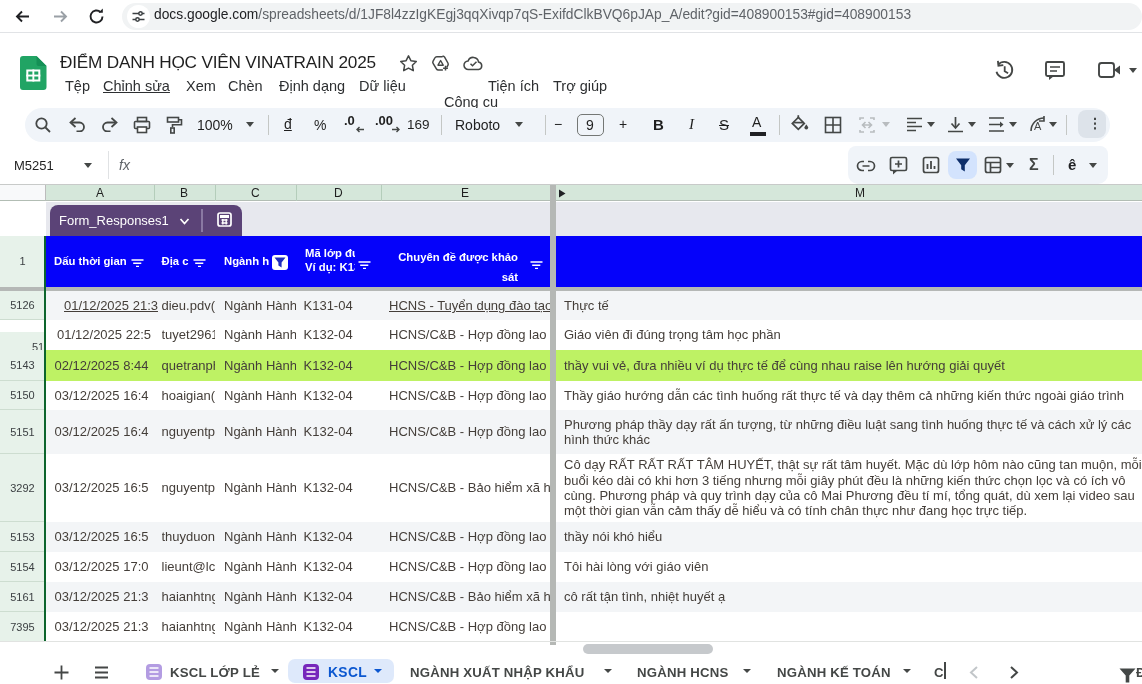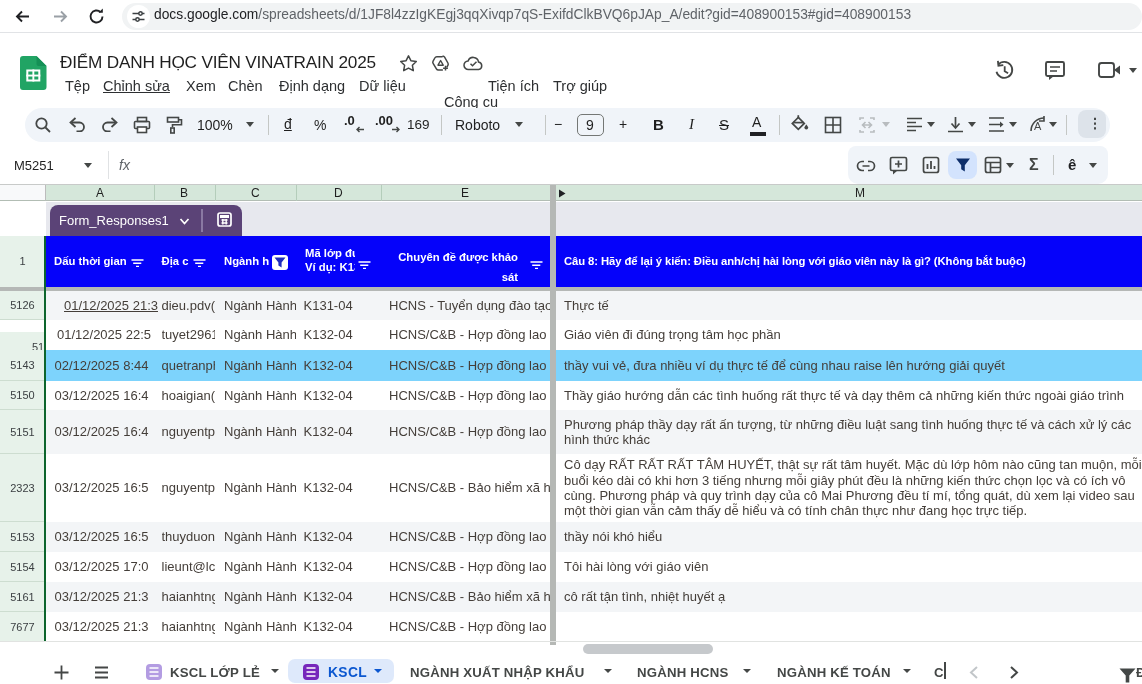--- a/index.html
+++ b/index.html
@@ -268,21 +268,20 @@
         <path d="M4.5 8 h6 M4.5 11 h6 M5.8 7 v5.5 M9.2 7 v5.5" stroke="#fff" stroke-width="1.4"></path>
       </svg>
 </div>
 
 <div class="abs" id="bluehdr"></div>
 <div class="bh" style="left:54px;top:255px;">Dấu thời gian</div>
 <div class="bh" style="left:161.5px;top:255px;">Địa c</div>
 <div class="bh" style="left:224px;top:255px;">Ngành h</div>
 <div class="bh" style="left:305px;top:247px;line-height:13.5px;width:50px;overflow:hidden;">Mã lớp được<br>Ví dụ: K131</div>
 <div class="bh" style="left:388px;top:247px;line-height:20px;width:130px;white-space:normal;text-align:right;">Chuyên đề được khảo sát</div>
-<div class="bh" style="left:564px;top:255px;letter-spacing:-0.1px;">Câu 8: Hãy để lại ý kiến: Điều anh/chị hài lòng với giáo viên này là gì? (Không bắt buộc)</div>
 
 <svg class="ic" style="left:130.5px;top:258.5px;" width="13" height="9">
       <path d="M0.5 1 H12.5 M2.2 4.2 H10.3 M5 7.4 H8" stroke="#fff" stroke-width="1.4" fill="none"></path>
     </svg>
 <svg class="ic" style="left:193px;top:258.5px;" width="13" height="9">
       <path d="M0.5 1 H12.5 M2.2 4.2 H10.3 M5 7.4 H8" stroke="#fff" stroke-width="1.4" fill="none"></path>
     </svg>
 <div class="abs" style="left:272px;top:254.5px;width:15.5px;height:15px;background:#fff;border-radius:3px;"></div>
 <svg class="ic" style="left:274px;top:256.5px;" width="12" height="11">
       <path d="M0.5 0.5 H11.5 L7.6 5.4 V10.5 L4.4 8.6 V5.4 Z" fill="#202dbd"></path>
@@ -293,34 +292,34 @@
 <svg class="ic" style="left:529.5px;top:261px;" width="13" height="9">
       <path d="M0.5 1 H12.5 M2.2 4.2 H10.3 M5 7.4 H8" stroke="#fff" stroke-width="1.4" fill="none"></path>
     </svg>
 
 <div class="rnum" style="top:291px; height:29px; line-height:29px;">5126</div>
 <div class="row" style="top:291px; height:29px; background:#f3f5f7;">
   <div class="cell" style="left:18px; top:0; width:99px; height:29px; line-height:29px;text-decoration:underline;">01/12/2025 21:3</div>
   <div class="cell" style="left:115.5px; top:0; width:53px; height:29px; line-height:29px;">dieu.pdv(9</div>
   <div class="cell" style="left:178px; top:0; width:72px; height:29px; line-height:29px;">Ngành Hành ch</div>
   <div class="cell" style="left:257.5px; top:0; width:76px; height:29px; line-height:29px;">K131-04</div>
-  <div class="cell" style="left:343px; top:0; width:161px; height:29px; line-height:29px;">HCNS - Tuyển dụng đào tạo</div>
+  <div class="cell" style="left:343px; top:0; width:161px; height:29px; line-height:29px;text-decoration:underline;">HCNS - Tuyển dụng đào tạo</div>
   <div class="cell" style="left:518px; top:0; width:578px; height:29px; line-height:29px;">Thực tế</div>
 </div>
 <div class="rnum" style="top:332px; height:30px; line-height:30px;padding-left:32px;">5138</div>
 <div class="row" style="top:320px; height:30px; background:#ffffff;">
   <div class="cell" style="left:8.5px; top:0; width:99px; height:30px; line-height:30px;text-align:center;">01/12/2025 22:5</div>
   <div class="cell" style="left:115.5px; top:0; width:53px; height:30px; line-height:30px;">tuyet2961</div>
   <div class="cell" style="left:178px; top:0; width:72px; height:30px; line-height:30px;">Ngành Hành ch</div>
   <div class="cell" style="left:257.5px; top:0; width:76px; height:30px; line-height:30px;">K132-04</div>
   <div class="cell" style="left:343px; top:0; width:161px; height:30px; line-height:30px;">HCNS/C&amp;B - Hợp đồng lao đ</div>
   <div class="cell" style="left:518px; top:0; width:578px; height:30px; line-height:30px;">Giáo viên đi đúng trọng tâm học phần</div>
 </div>
 <div class="rnum" style="top:350px; height:31px; line-height:31px;">5143</div>
-<div class="row" style="top:350px; height:31px; background:#7dd3fc;">
+<div class="row" style="top:350px; height:31px; background:#bef264;">
   <div class="cell" style="left:8.5px; top:0; width:99px; height:31px; line-height:31px;">02/12/2025 8:44</div>
   <div class="cell" style="left:115.5px; top:0; width:53px; height:31px; line-height:31px;">quetranph</div>
   <div class="cell" style="left:178px; top:0; width:72px; height:31px; line-height:31px;">Ngành Hành ch</div>
   <div class="cell" style="left:257.5px; top:0; width:76px; height:31px; line-height:31px;">K132-04</div>
   <div class="cell" style="left:343px; top:0; width:161px; height:31px; line-height:31px;">HCNS/C&amp;B - Hợp đồng lao đ</div>
   <div class="cell" style="left:518px; top:0; width:578px; height:31px; line-height:31px;">thầy vui vẻ, đưa nhiều ví dụ thực tế để cùng nhau raise lên hướng giải quyết</div>
 </div>
 <div class="rnum" style="top:381px; height:29px; line-height:29px;">5150</div>
 <div class="row" style="top:381px; height:29px; background:#ffffff;">
   <div class="cell" style="left:8.5px; top:0; width:99px; height:29px; line-height:29px;">03/12/2025 16:4</div>
@@ -332,21 +331,21 @@
 </div>
 <div class="rnum" style="top:410px; height:44px; line-height:44px;">5151</div>
 <div class="row" style="top:410px; height:44px; background:#f3f5f7;">
   <div class="cell" style="left:8.5px; top:0; width:99px; height:44px; line-height:44px;">03/12/2025 16:4</div>
   <div class="cell" style="left:115.5px; top:0; width:53px; height:44px; line-height:44px;">nguyentph</div>
   <div class="cell" style="left:178px; top:0; width:72px; height:44px; line-height:44px;">Ngành Hành ch</div>
   <div class="cell" style="left:257.5px; top:0; width:76px; height:44px; line-height:44px;">K132-04</div>
   <div class="cell" style="left:343px; top:0; width:161px; height:44px; line-height:44px;">HCNS/C&amp;B - Hợp đồng lao đ</div>
   <div class="cell" style="left:518px; top:6.7px; width:578px; line-height:15.3px;">Phương pháp thầy dạy rất ấn tượng, từ những điều luật sang tình huống thực tế và cách xử lý các<br>hình thức khác</div>
 </div>
-<div class="rnum" style="top:454px; height:68px; line-height:68px;">2323</div>
+<div class="rnum" style="top:454px; height:68px; line-height:68px;">3292</div>
 <div class="row" style="top:454px; height:68px; background:#ffffff;">
   <div class="cell" style="left:8.5px; top:0; width:99px; height:68px; line-height:68px;">03/12/2025 16:5</div>
   <div class="cell" style="left:115.5px; top:0; width:53px; height:68px; line-height:68px;">nguyentph</div>
   <div class="cell" style="left:178px; top:0; width:72px; height:68px; line-height:68px;">Ngành Hành ch</div>
   <div class="cell" style="left:257.5px; top:0; width:76px; height:68px; line-height:68px;">K132-04</div>
   <div class="cell" style="left:343px; top:0; width:161px; height:68px; line-height:68px;">HCNS/C&amp;B - Bảo hiểm xã h</div>
   <div class="cell" style="left:518px; top:3.4px; width:578px; line-height:15.3px;">Cô dạy RẤT RẤT RẤT TÂM HUYẾT, thật sự rất tâm huyết. Mặc dù lớp hôm nào cũng tan muộn, mỗi<br>buổi kéo dài có khi hơn 3 tiếng nhưng mỗi giây phút đều là những kiến thức chọn lọc và có ích vô<br>cùng. Phương pháp và quy trình dạy của cô Mai Phương đều tí mí, tổng quát, dù xem lại video sau<br>một thời gian vẫn cảm thấy dễ hiểu và có tính chân thực như đang học trực tiếp.</div>
 </div>
 <div class="rnum" style="top:522px; height:30px; line-height:30px;">5153</div>
 <div class="row" style="top:522px; height:30px; background:#f3f5f7;">
@@ -368,21 +367,21 @@
 </div>
 <div class="rnum" style="top:582px; height:30px; line-height:30px;">5161</div>
 <div class="row" style="top:582px; height:30px; background:#f3f5f7;">
   <div class="cell" style="left:8.5px; top:0; width:99px; height:30px; line-height:30px;">03/12/2025 21:3</div>
   <div class="cell" style="left:115.5px; top:0; width:53px; height:30px; line-height:30px;">haianhtng</div>
   <div class="cell" style="left:178px; top:0; width:72px; height:30px; line-height:30px;">Ngành Hành ch</div>
   <div class="cell" style="left:257.5px; top:0; width:76px; height:30px; line-height:30px;">K132-04</div>
   <div class="cell" style="left:343px; top:0; width:161px; height:30px; line-height:30px;">HCNS/C&amp;B - Bảo hiểm xã h</div>
   <div class="cell" style="left:518px; top:0; width:578px; height:30px; line-height:30px;">cô rất tận tình, nhiệt huyết ạ</div>
 </div>
-<div class="rnum" style="top:612px; height:30px; line-height:30px;">7677</div>
+<div class="rnum" style="top:612px; height:30px; line-height:30px;">7395</div>
 <div class="row" style="top:612px; height:30px; background:#ffffff;">
   <div class="cell" style="left:8.5px; top:0; width:99px; height:30px; line-height:30px;">03/12/2025 21:3</div>
   <div class="cell" style="left:115.5px; top:0; width:53px; height:30px; line-height:30px;">haianhtng</div>
   <div class="cell" style="left:178px; top:0; width:72px; height:30px; line-height:30px;">Ngành Hành ch</div>
   <div class="cell" style="left:257.5px; top:0; width:76px; height:30px; line-height:30px;">K132-04</div>
   <div class="cell" style="left:343px; top:0; width:161px; height:30px; line-height:30px;">HCNS/C&amp;B - Hợp đồng lao đ</div>
 </div>
 
 <div class="abs" id="graydiv"></div>
 

